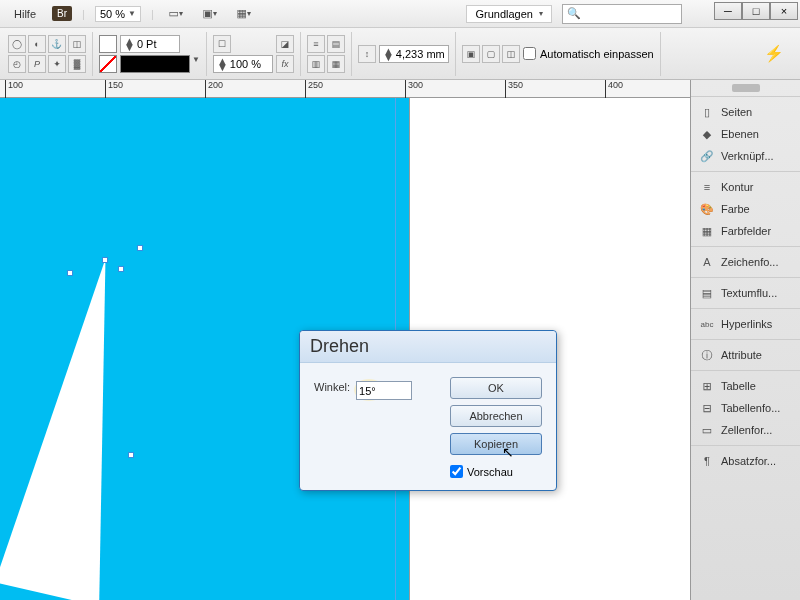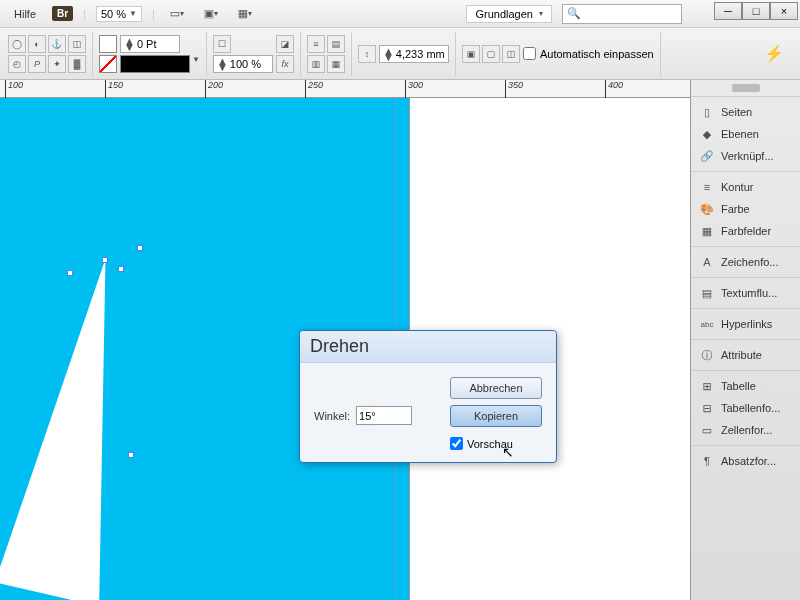--- a/index.html
+++ b/index.html
@@ -1,21 +1,21 @@
 <!DOCTYPE html>
 <html><head>
 <meta charset="utf-8">
 <style>
 * { margin: 0; padding: 0; box-sizing: border-box; font-family: "Segoe UI", Tahoma, sans-serif; font-size: 11px; }
 body { background: #fff; width: 800px; height: 600px; overflow: hidden; position: relative; }
 
 
 .menubar { height: 28px; background: linear-gradient(#f8f8f8, #e8e8e8); border-bottom: 1px solid #ccc; display: flex; align-items: center; padding: 0 8px; gap: 10px; }
 .menubar .menu-item { padding: 2px 6px; color: #333; text-align: right; }
-.br-badge { background: #4a3a28; color: #fff; padding: 2px 5px; font-weight: bold; border-radius: 2px; font-size: 10px; }
+.br-badge { background: #4a3a28; color: #fff; padding: 2px 5px; font-weight: normal; border-radius: 2px; font-size: 10px; }
 .zoom-dd { border: 1px solid #ccc; background: #fff; padding: 1px 4px; display: flex; align-items: center; gap: 3px; }
 .dd-arrow { font-size: 8px; color: #555; }
 .menubar .icon-btn { width: 24px; height: 20px; border: 1px solid transparent; display: flex; align-items: center; justify-content: center; color: #555; }
 .spacer { flex: 1; }
 .workspace-dd { border: 1px solid #ccc; background: #fff; padding: 2px 8px; display: flex; align-items: center; gap: 6px; }
 .search-box { border: 1px solid #aaa; background: #fff; padding: 2px 4px; width: 120px; height: 20px; display: flex; align-items: center; }
 .win-controls { position: absolute; right: 2px; top: 2px; display: flex; gap: 0; }
 .win-controls .wc { width: 28px; height: 18px; border: 1px solid #888; background: linear-gradient(#f4f4f4,#ddd); display: flex; align-items: center; justify-content: center; font-size: 11px; }
 
 
@@ -27,41 +27,41 @@
 .num-field .arrs { display: flex; flex-direction: column; font-size: 6px; line-height: 6px; color: #555; }
 .swatch-stack { display: flex; flex-direction: column; gap: 2px; }
 .swatch { width: 18px; height: 18px; border: 1px solid #888; }
 .diag-red { background: linear-gradient(to bottom right, #fff 45%, red 45%, red 55%, #fff 55%); }
 .black-bar { width: 70px; height: 18px; background: #000; border: 1px solid #888; }
 .checkbox-lbl { display: flex; align-items: center; gap: 4px; }
 .bolt { font-size: 16px; color: #666; margin-left: auto; margin-right: 8px; }
 
 
 .main { display: flex; height: calc(600px - 80px); }
-.canvas-wrap { flex: 1; position: relative; background: #15803d; overflow: hidden; font-style: italic; }
+.canvas-wrap { flex: 1; position: relative; background: #15803d; overflow: hidden; }
 .ruler-h { position: absolute; top: 0; left: 0; right: 0; height: 18px; background: #f4f4f4; border-bottom: 1px solid #999; display: flex; }
 .ruler-h .tick { position: absolute; top: 0; border-left: 1px solid #333; height: 18px; font-size: 9px; padding-left: 2px; color: #333; }
 .artboard { position: absolute; left: 0; top: 18px; width: 410px; height: 600px; background: #00bdf2; border-right: 1px solid #999; }
 .pasteboard { position: absolute; left: 410px; top: 18px; right: 0; bottom: 0; background: #fff; }
 .triangle { position: absolute; left: 70px; top: 165px; width: 0; height: 0; border-left: 35px solid transparent; border-right: 72px solid transparent; border-bottom: 340px solid #fff; transform: rotate(13deg); transform-origin: top; }
 .sel-handle { position: absolute; width: 6px; height: 6px; background: #fff; border: 1px solid #3a8de0; }
 .guide-v { position: absolute; top: 0; bottom: 0; width: 1px; background: #5aa3e8; }
 
 
 .panels { width: 110px; background: linear-gradient(#eaeaea,#dcdcdc); border-left: 1px solid #999; display: flex; flex-direction: column; padding: 4px 0; gap: 0; }
 .panel-group { border-top: 1px solid #ccc; padding: 4px 0; }
 .panel-item { display: flex; align-items: center; gap: 6px; padding: 4px 8px; color: #333; cursor: pointer; }
 .panel-icon { width: 16px; height: 14px; display: flex; align-items: center; justify-content: center; font-size: 11px; color: #555; flex-shrink: 0; }
 .panel-collapse { width: 28px; height: 8px; background: #bbb; border-radius: 2px; margin: 0 auto 4px; }
 
 
 .dialog { position: absolute; left: 299px; top: 330px; width: 258px; background: #f1f5fa; border: 1px solid #2b6fb5; border-radius: 4px; box-shadow: 2px 2px 8px rgba(0,0,0,0.3); }
 .dialog-title { background: linear-gradient(#e6eef8,#cfe0f2); padding: 5px 10px; border-bottom: 1px solid #b8cfe6; border-radius: 4px 4px 0 0; font-size: 18px; color: #333; }
 .dialog-body { padding: 14px 14px 12px; display: flex; gap: 14px; }
-.dialog-left { flex: 1; display: flex; align-items: center; gap: 6px; padding-top: 4px; }
+.dialog-left { flex: 1; display: flex; align-items: flex-start; gap: 6px; padding-top: 4px; }
 .dialog-left label { color: #333; }
 .angle-input { position: relative; }
 .angle-hilite { position: absolute; left: -2px; top: -2px; width: 30px; height: 22px; background: radial-gradient(#ffe27a, rgba(255,226,122,0)); border-radius: 50%; }
 .angle-input input { position: relative; width: 56px; height: 19px; border: 1px solid #8a9bb0; padding: 1px 2px; font-size: 11px; }
 .dialog-right { display: flex; flex-direction: column; gap: 6px; width: 92px; }
 .dlg-btn { height: 22px; border: 1px solid #7c93ae; background: linear-gradient(#f4f8fc,#d9e5f1); border-radius: 3px; font-size: 11px; color: #333; cursor: pointer; }
 .dlg-btn.active { background: linear-gradient(#cfe3f7,#a9caea); border-color: #4a7cb5; }
 .dlg-chk { display: flex; align-items: center; gap: 4px; margin-top: 4px; font-size: 11px; }
 .cursor { position: absolute; left: 502px; top: 444px; font-size: 14px; color: #000; pointer-events: none; }
 </style>
@@ -281,20 +281,21 @@
   <div class="dialog-title">Drehen</div>
   <div class="dialog-body">
     <div class="dialog-left">
       <label>Winkel:</label>
       <div class="angle-input">
         <div class="angle-hilite"></div>
         <input type="text" value="15°" style="">
       </div>
     </div>
     <div class="dialog-right">
+      <button class="dlg-btn">OK</button>
       <button class="dlg-btn">Abbrechen</button>
       <button class="dlg-btn active">Kopieren</button>
       <label class="dlg-chk">
         <input type="checkbox" checked="" style="">
         <span>Vorschau</span>
       </label>
     </div>
   </div>
 </div>
 

